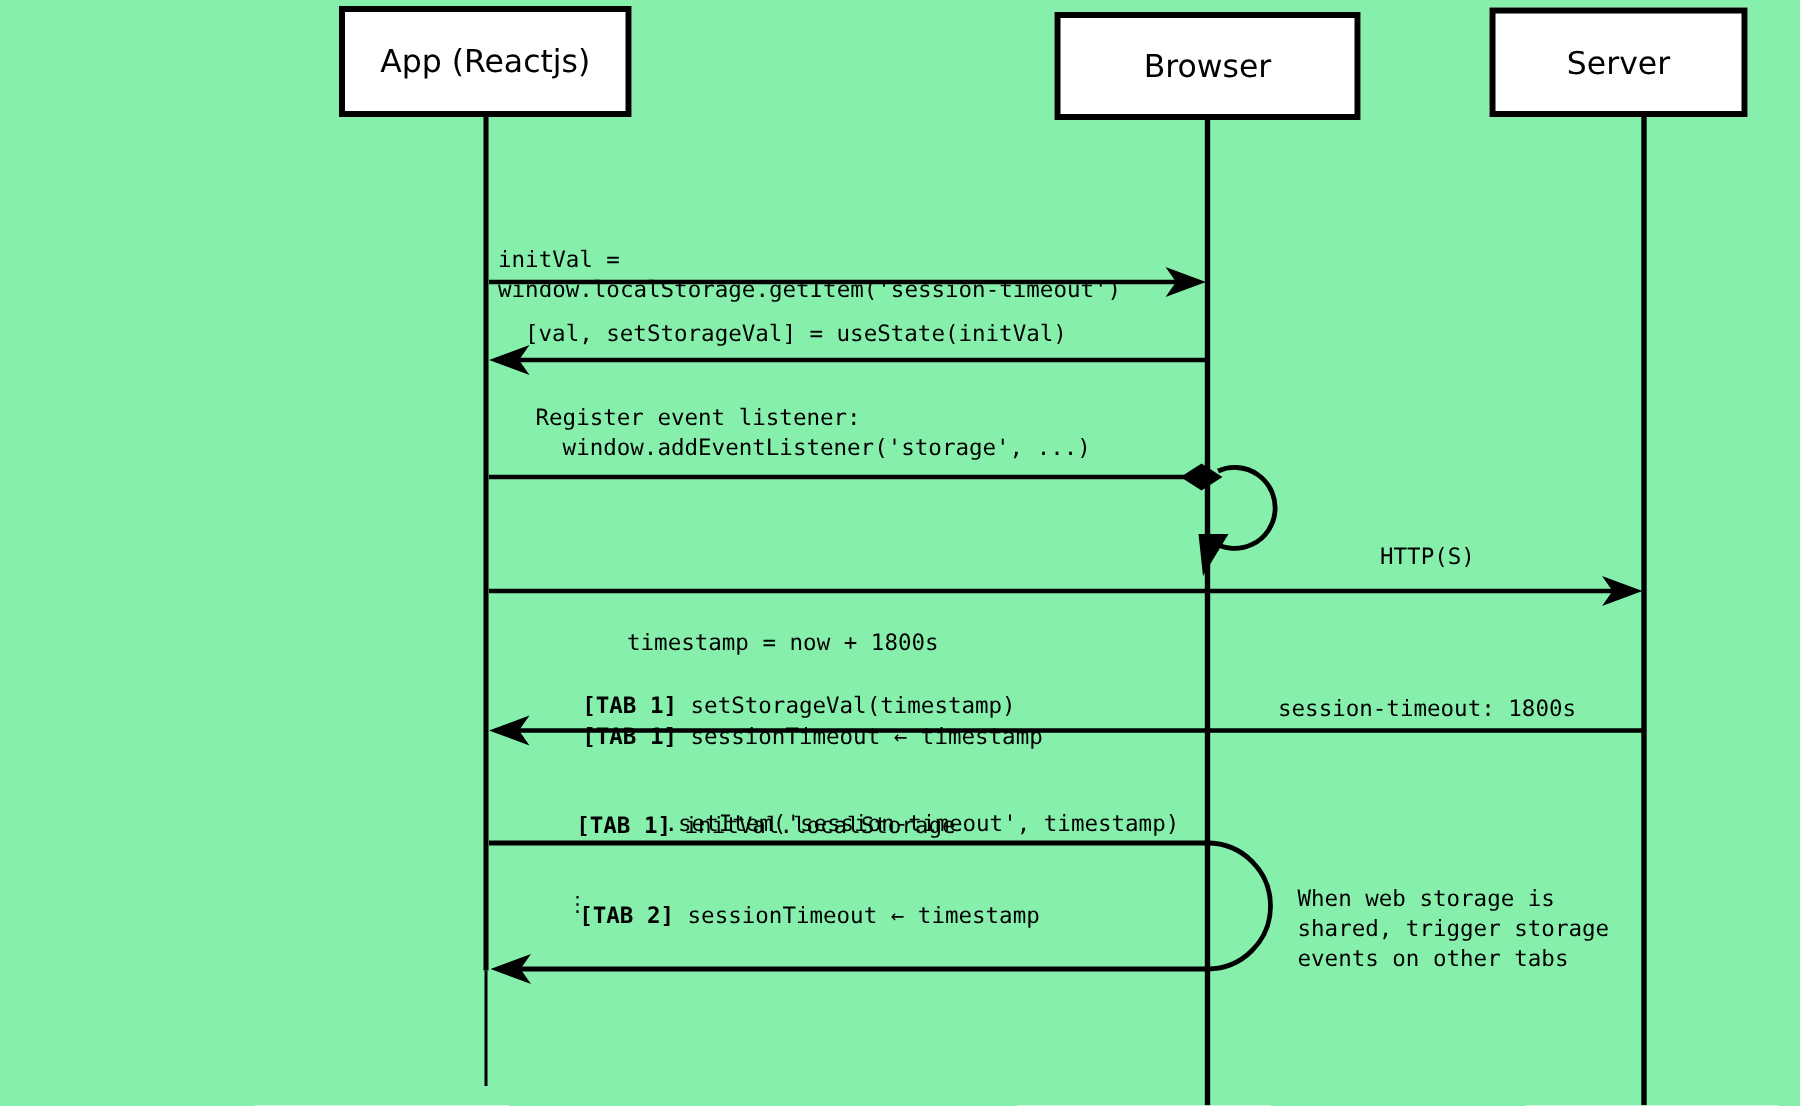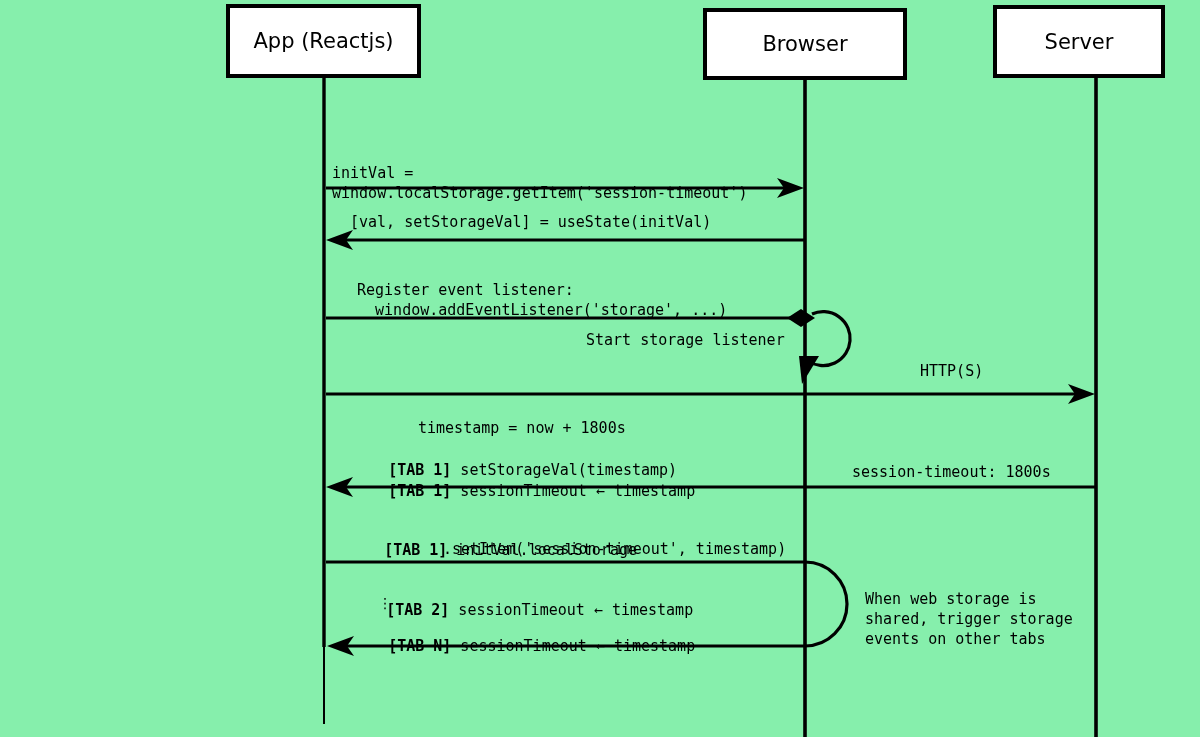--- a/index.html
+++ b/index.html
@@ -56,24 +56,23 @@
   <div class="actor" style="left:993px;top:5px;width:172px;height:73px;">
     <span>Server</span>
   </div>
 
 
   <div class="mono" style="left:332px;top:147px;margin-top:16px;">initVal =
 window.localStorage.getItem('session-timeout')</div>
 
   <div class="mono" style="left:350px;top:212px;">[val, setStorageVal] = useState(initVal)</div>
 
-  <div class="mono" style="left:357px;top:268px;margin-top:12px;">Register event listener:
+  <div class="mono" style="left:357px;top:268px;">Register event listener:
   window.addEventListener('storage', ...)</div>
 
-  <div class="mono" style="left:586px;top:330px;">Start storage listener</div>
 
 
   <div class="mono" style="left:920px;top:361px;">HTTP(S)</div>
 
   <div class="mono" style="left:418px;top:418px;">timestamp = now + 1800s</div>
 
   <div class="mono" style="left:352px;top:440px;">
     <span class="b">[TAB 1]</span><span> setStorageVal(timestamp)</span>
   </div>
 
@@ -88,21 +87,18 @@
   </div>
 
   <div class="mono" style="left:443px;top:539px;">.setItem('session-timeout', timestamp)</div>
 
   <div class="mono" style="left:350px;top:580px;">
     <span class="b">[TAB 2]</span><span> sessionTimeout ← timestamp</span>
   </div>
 
   <div class="mono" style="left:378px;top:595px;font-size:14px;line-height:16px;">⋮</div>
 
-  <div class="mono" style="left:352px;top:616px;">
-    <span class="b">[TAB N]</span><span> sessionTimeout ← timestamp</span>
-  </div>
 
   <div class="mono" style="left:865px;top:589px;">When web storage is
 shared, trigger storage
 events on other tabs</div>
 
 </div>
 
 </body></html>

